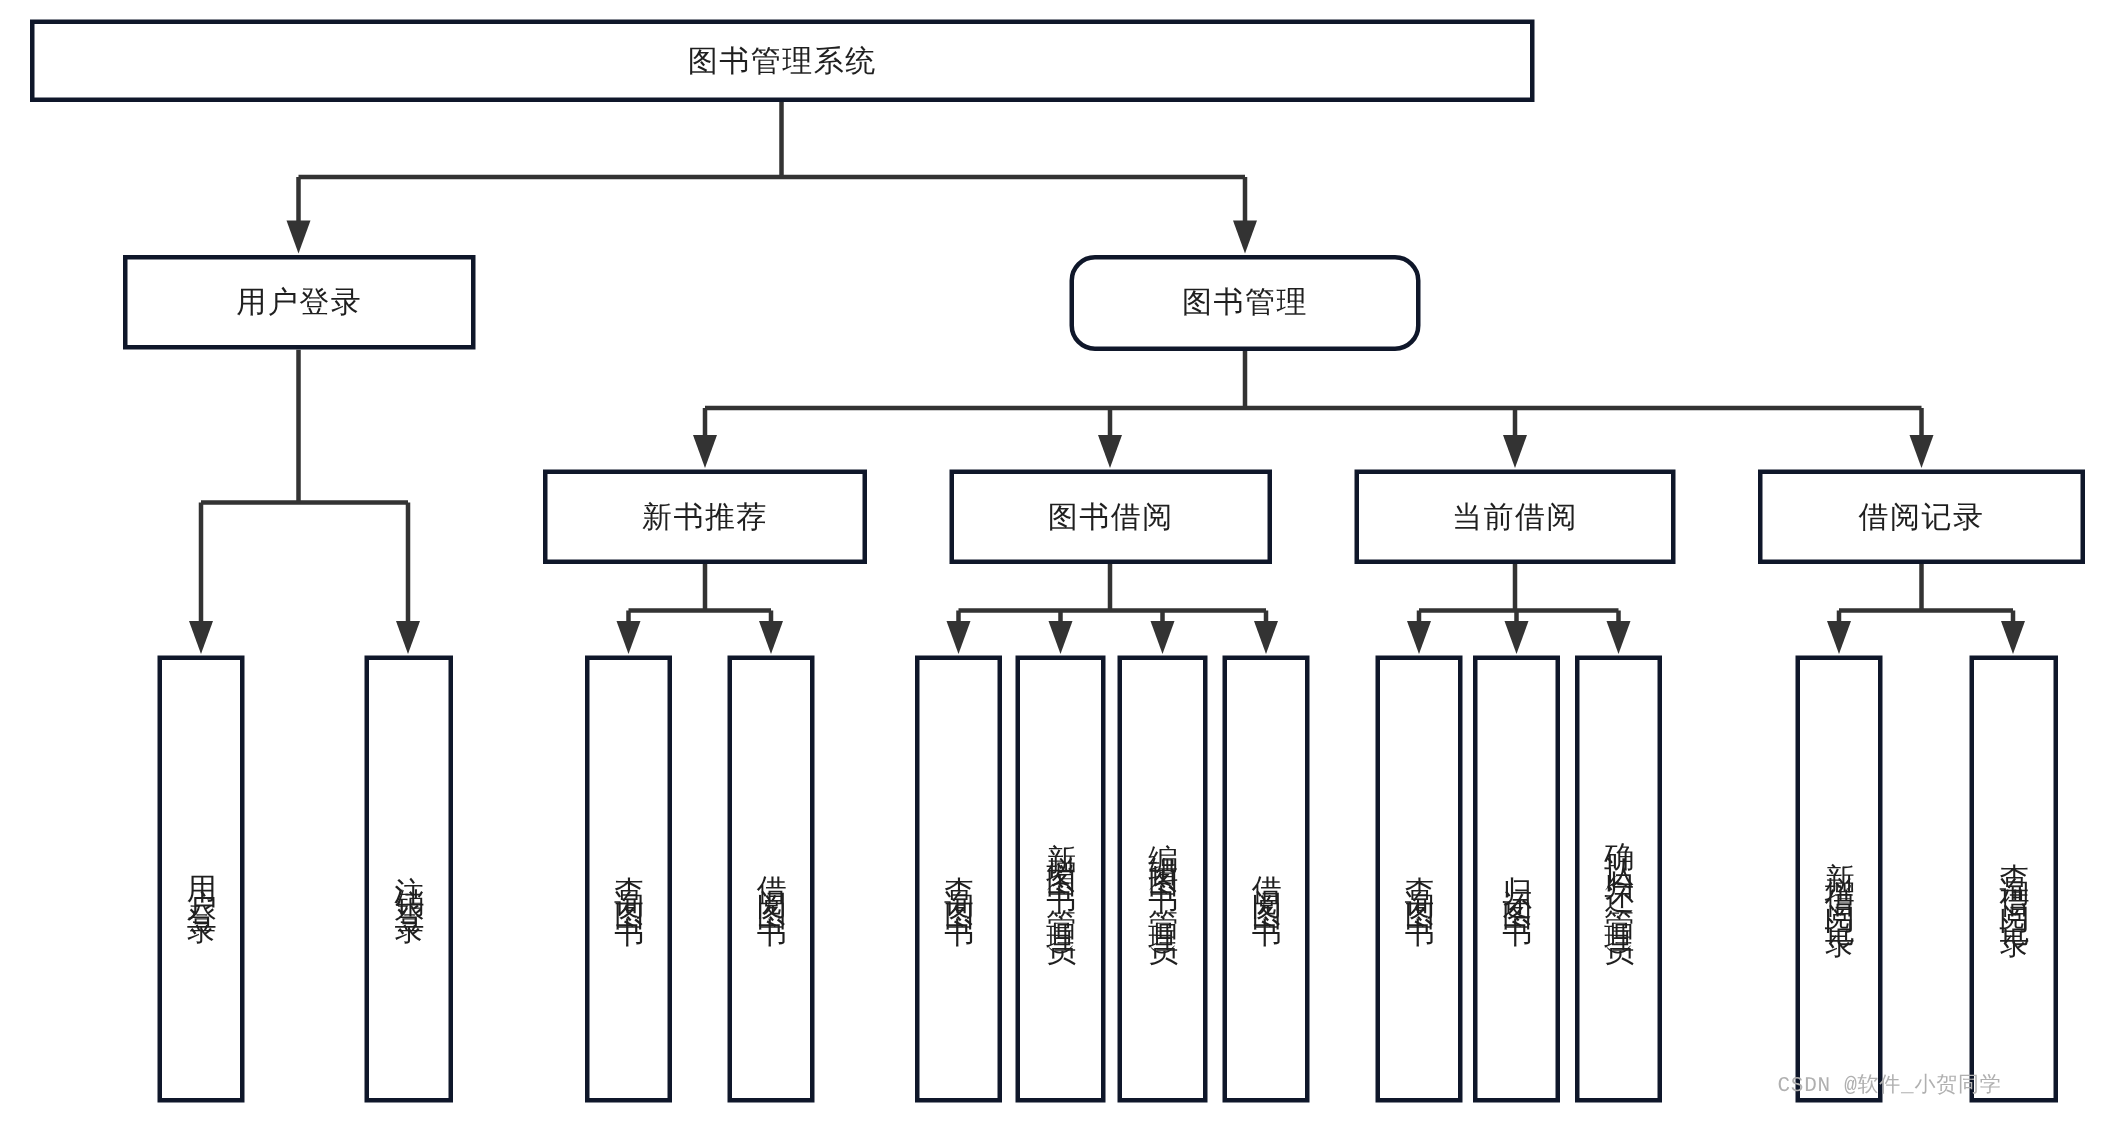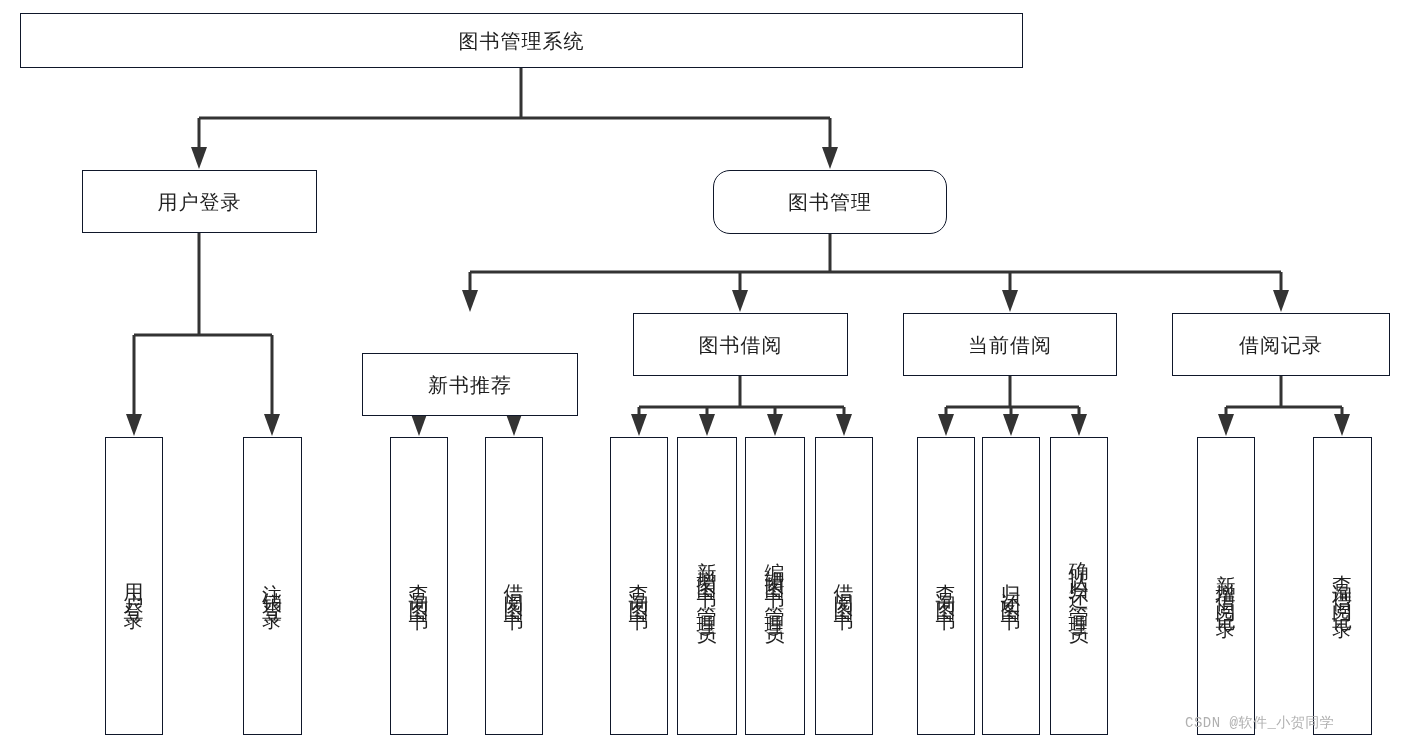--- a/index.html
+++ b/index.html
@@ -12,21 +12,21 @@
     overflow: hidden;
   }
   .lines {
     position: absolute;
     left: 0; top: 0;
     pointer-events: none;
   }
   .node {
     position: absolute;
     box-sizing: border-box;
-    border: 1px solid #0f172a;
+    border: 3px solid #0f172a;
     background: #ffffff;
     color: #1f1f1f;
     display: flex;
     align-items: center;
     justify-content: center;
     font-size: 20px;
     letter-spacing: 1px;
     text-align: center;
     line-height: 1.2;
   }
@@ -36,21 +36,21 @@
     writing-mode: vertical-rl;
     letter-spacing: 9px;
     font-size: 20px;
     line-height: 1;
     padding: 6px 0;
   }
   
   .n-root   { left: 20px;   top: 13px;  width: 1003px; height: 55px; }
   .n-login  { left: 82px;   top: 170px; width: 235px;  height: 63px; }
   .n-manage { left: 713px;  top: 170px; width: 234px;  height: 64px; border-radius: 17px; }
-  .n-rec    { left: 362px;  top: 313px; width: 216px;  height: 63px; margin-top: 40px; }
+  .n-rec    { left: 362px;  top: 313px; width: 216px;  height: 63px; }
   .n-bor    { left: 633px;  top: 313px; width: 215px;  height: 63px; }
   .n-cur    { left: 903px;  top: 313px; width: 214px;  height: 63px; }
   .n-recd   { left: 1172px; top: 313px; width: 218px;  height: 63px; text-align: right; }
   
   .n-a1 { left: 105px;  width: 58px; }
   .n-a2 { left: 243px;  width: 59px; }
   .n-b1 { left: 390px;  width: 58px; }
   .n-b2 { left: 485px;  width: 58px; }
   .n-c1 { left: 610px;  width: 58px; }
   .n-c2 { left: 677px;  width: 60px; }

